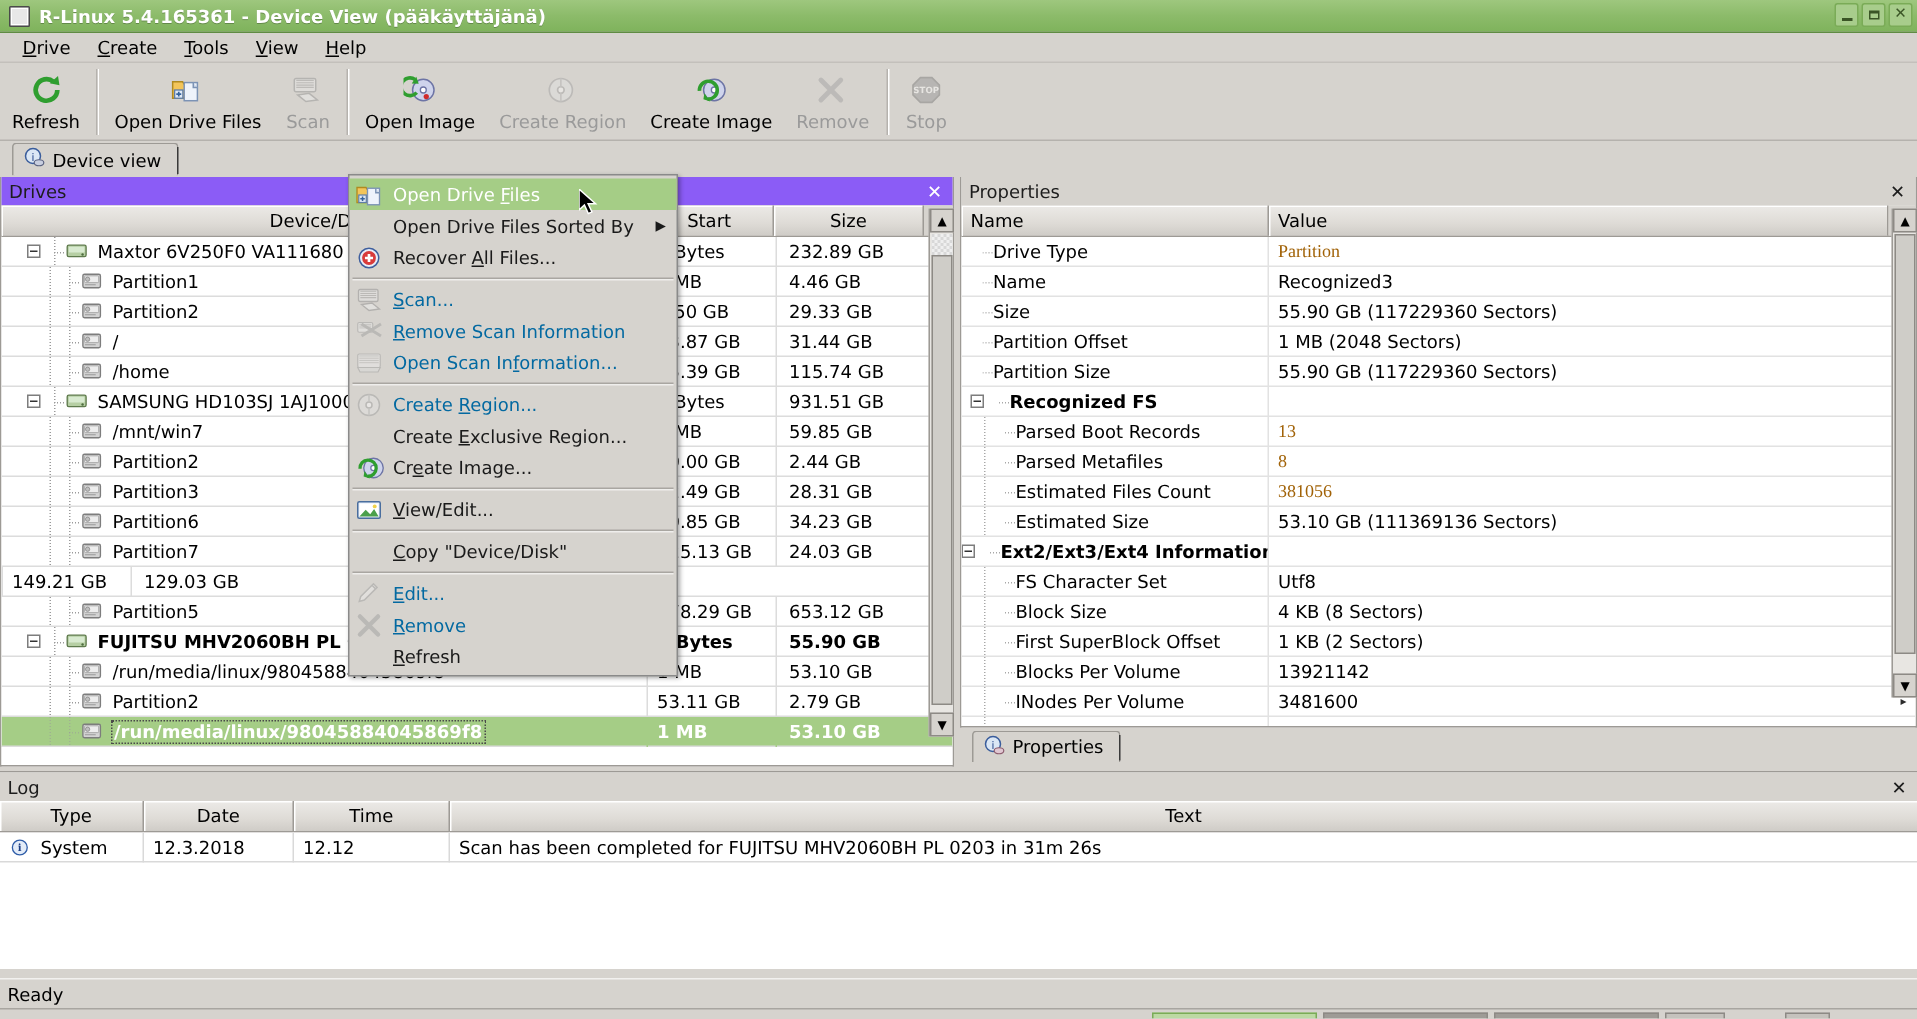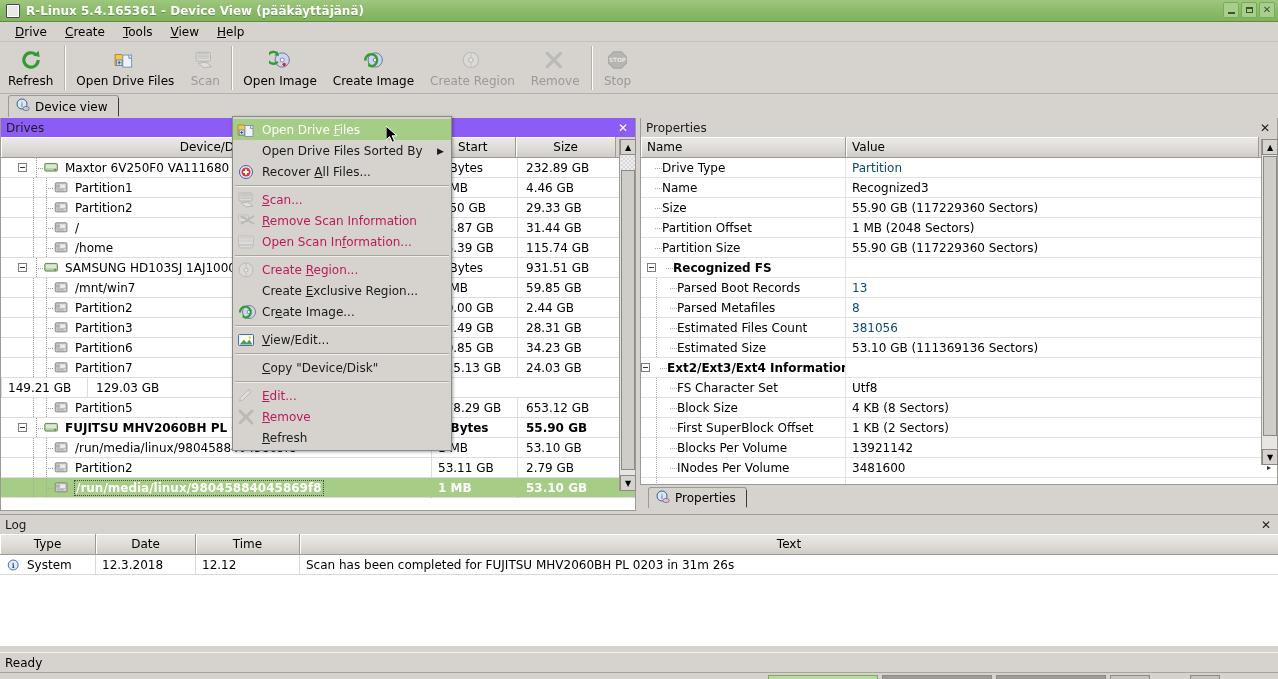--- a/index.html
+++ b/index.html
@@ -175,21 +175,21 @@
   .props {
     position: absolute; left: 640px; top: 118px; width: 638px; height: 367px;
     background: #fff; border: 1px solid #9d9a95; border-top: none;
   }
   .props .body { position: relative; width: 100%; height: 326px; overflow: hidden; background: #fff; }
   .prow { display: flex; height: 20px; align-items: center; font-size: 12px;
           border-bottom: 1px solid #e2e2e2; white-space: nowrap; }
   .prow .p-name { width: 205px; display: flex; align-items: center; border-right: 1px solid #e2e2e2; height: 20px; overflow:hidden;}
   .prow .p-val  { flex: 1; padding-left: 6px; display:flex; align-items:center; justify-content: space-between; padding-right: 6px; overflow: hidden; }
   .prow.group { font-weight: bold; }
-  .prow .p-val.grey { color: #0c4a6e; }
+  .prow .p-val.grey { color: #a16207; font-family: Liberation Serif, serif; }
   .p-arrow { color: #2b2b2b; font-size: 8px; line-height: 1; }
   .p-dot { width: 14px; height: 20px; flex:none; position: relative; }
   .p-dot::before { content:""; position:absolute; left:7px; top:0; bottom:0; width:1px;
     background-image: linear-gradient(to bottom,#a8a8a8 50%, transparent 50%); background-size: 1px 2px;}
   .p-dot.leaf::after { content:""; position:absolute; left:7px; top:10px; width:7px; height:1px;
     background-image: linear-gradient(to right,#a8a8a8 50%, transparent 50%); background-size: 2px 1px;}
   .p-dot.nostem::before { display:none; }
 
   .props-tabbar {
     position: absolute; left: 640px; top: 486px; width: 638px; height: 24px;
@@ -230,21 +230,21 @@
     position: absolute; left: 232px; top: 116px; width: 220px;
     background: #d6d3ce; border: 1px solid #8a8a8a;
     box-shadow: 1px 1px 3px rgba(0,0,0,.35);
     padding: 2px 0; z-index: 50;
   }
   .cmi {
     display: flex; align-items: center; height: 21px;
     padding: 0 6px 0 4px; font-size: 12px; color: #1a1a1a; position: relative;
   }
   .cmi.hl { background: #a5cd86; color: #ffffff; }
-  .cmi.dis { color: #be185d; }
+  .cmi.dis { color: #0369a1; }
   .cmi .cicon { width: 20px; height: 17px; flex: none; display:flex; align-items:center; justify-content:center; margin-right: 5px;}
   .cmi.dis .cicon { opacity:.45; filter: grayscale(1); }
   .cmi .sub { position:absolute; right:7px; font-size: 9px; }
   .cm-sep { height: 1px; margin: 3px 2px; background: #a9a6a1; box-shadow: 0 1px 0 #efeeec; }
   .cmi u { text-decoration: underline; }
 
   
   .cursor { position:absolute; left:386px; top:126px; z-index:60; pointer-events:none; }
 </style>
 </head>
@@ -315,40 +315,40 @@
           <svg width="22" height="20" viewBox="0 0 20 18">
             <ellipse cx="12" cy="9" rx="6.5" ry="6.5" fill="#cfd4ec" stroke="#6d74a5" stroke-width=".9"></ellipse>
             <circle cx="12" cy="9" r="1.8" fill="#fff" stroke="#6d74a5" stroke-width=".8"></circle>
             <path d="M7 2.6a5.4 5.4 0 1 0 1 8" fill="none" stroke="#2f9e2f" stroke-width="2.2"></path>
             <polygon points="7.8,1 9.2,5.2 5,5" fill="#2f9e2f"></polygon>
             <circle cx="13.8" cy="13" r="1.6" fill="#d02b2b"></circle>
           </svg>
         </span>
         <span class="lbl">Open Image</span>
       </div>
+      <div class="tbtn disabled">
+        <span class="ico">
+          <svg width="22" height="20" viewBox="0 0 20 18">
+            <circle cx="9" cy="9" r="7" fill="#e4e4e4" stroke="#9a9a9a" stroke-width="1"></circle>
+            <circle cx="9" cy="9" r="2" fill="#fff" stroke="#9a9a9a" stroke-width="1"></circle>
+            <path d="M9 2v5M9 11v5" stroke="#b0b0b0" stroke-width="1"></path>
+          </svg>
+        </span>
+        <span class="lbl">Create Region</span>
+      </div>
       <div class="tbtn">
         <span class="ico">
           <svg width="22" height="20" viewBox="0 0 20 18">
             <ellipse cx="12" cy="9" rx="6.5" ry="6.5" fill="#cfd4ec" stroke="#6d74a5" stroke-width=".9"></ellipse>
             <circle cx="12" cy="9" r="1.8" fill="#fff" stroke="#6d74a5" stroke-width=".8"></circle>
             <path d="M3 9.5a5.4 5.4 0 1 1 5 5" fill="none" stroke="#2f9e2f" stroke-width="2.2"></path>
             <polygon points="9.6,16 5.4,14.6 6,11" fill="#2f9e2f"></polygon>
           </svg>
         </span>
         <span class="lbl">Create Image</span>
-      </div>
-      <div class="tbtn disabled">
-        <span class="ico">
-          <svg width="22" height="20" viewBox="0 0 20 18">
-            <circle cx="9" cy="9" r="7" fill="#e4e4e4" stroke="#9a9a9a" stroke-width="1"></circle>
-            <circle cx="9" cy="9" r="2" fill="#fff" stroke="#9a9a9a" stroke-width="1"></circle>
-            <path d="M9 2v5M9 11v5" stroke="#b0b0b0" stroke-width="1"></path>
-          </svg>
-        </span>
-        <span class="lbl">Create Region</span>
       </div>
       <div class="tbtn disabled">
         <span class="ico">
           <svg width="22" height="20" viewBox="0 0 20 18">
             <path d="M3 3l12 12M15 3L3 15" stroke="#9a9a9a" stroke-width="3" stroke-linecap="round" fill="none"></path>
           </svg>
         </span>
         <span class="lbl">Remove</span>
       </div>
       <div class="tb-sep"></div>

